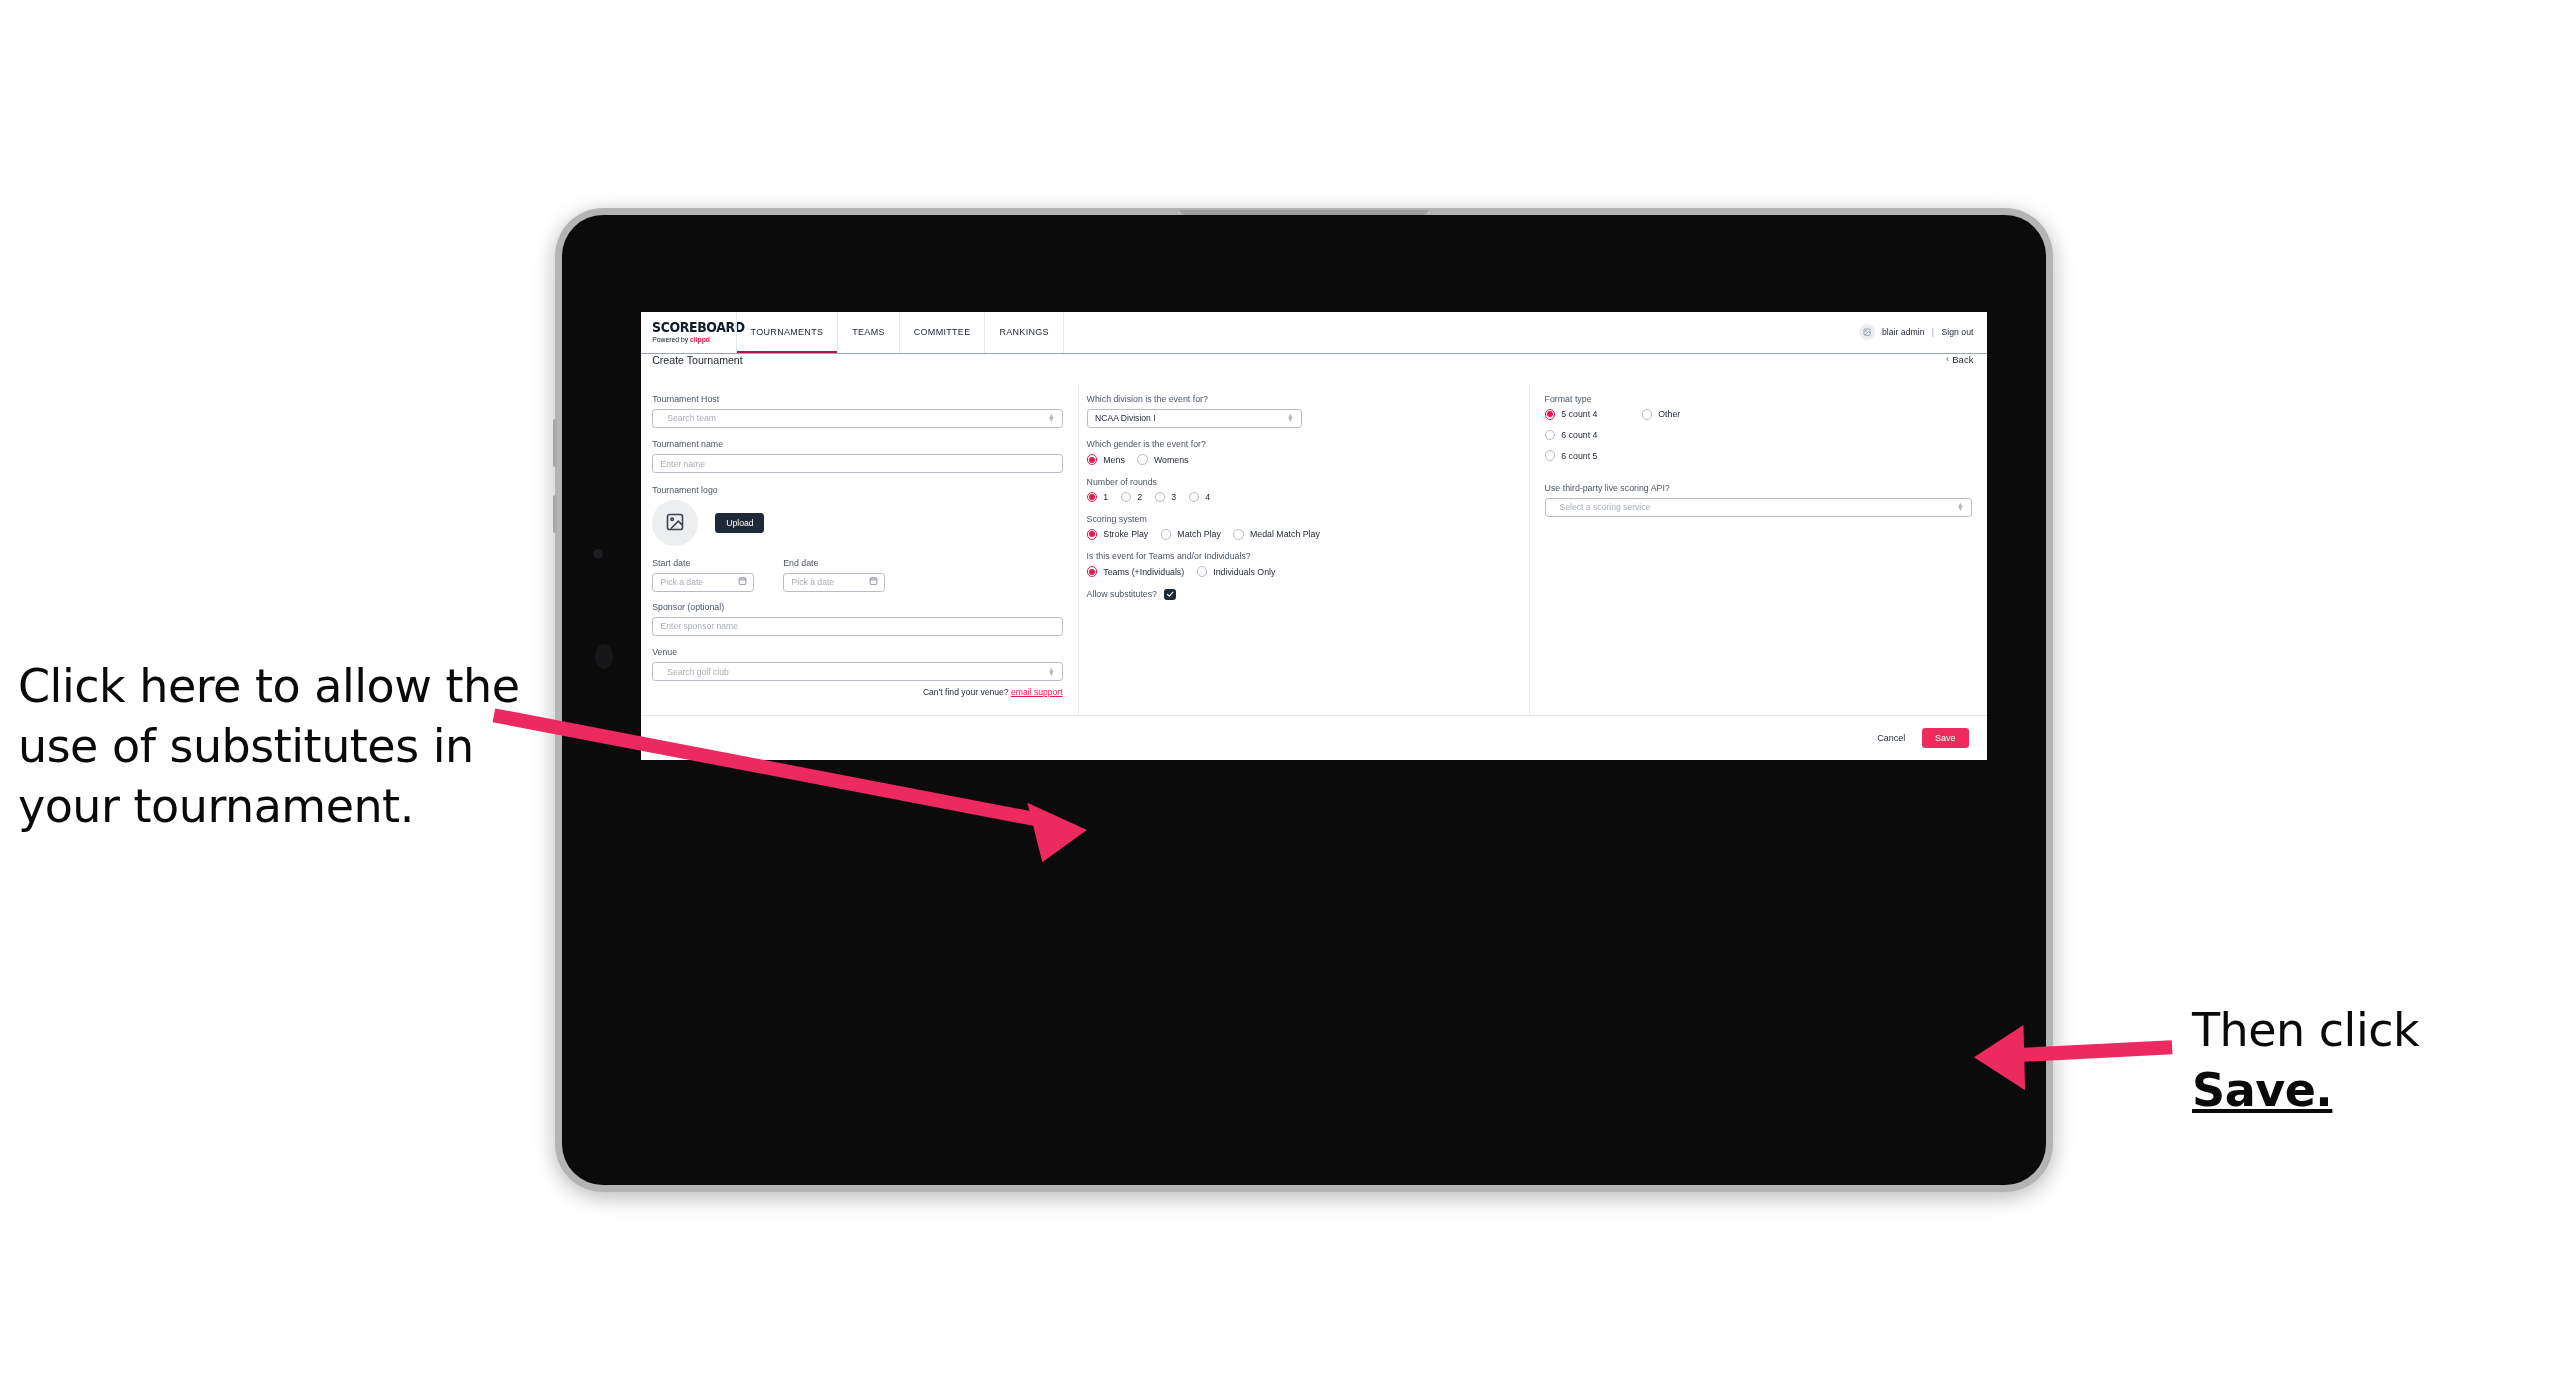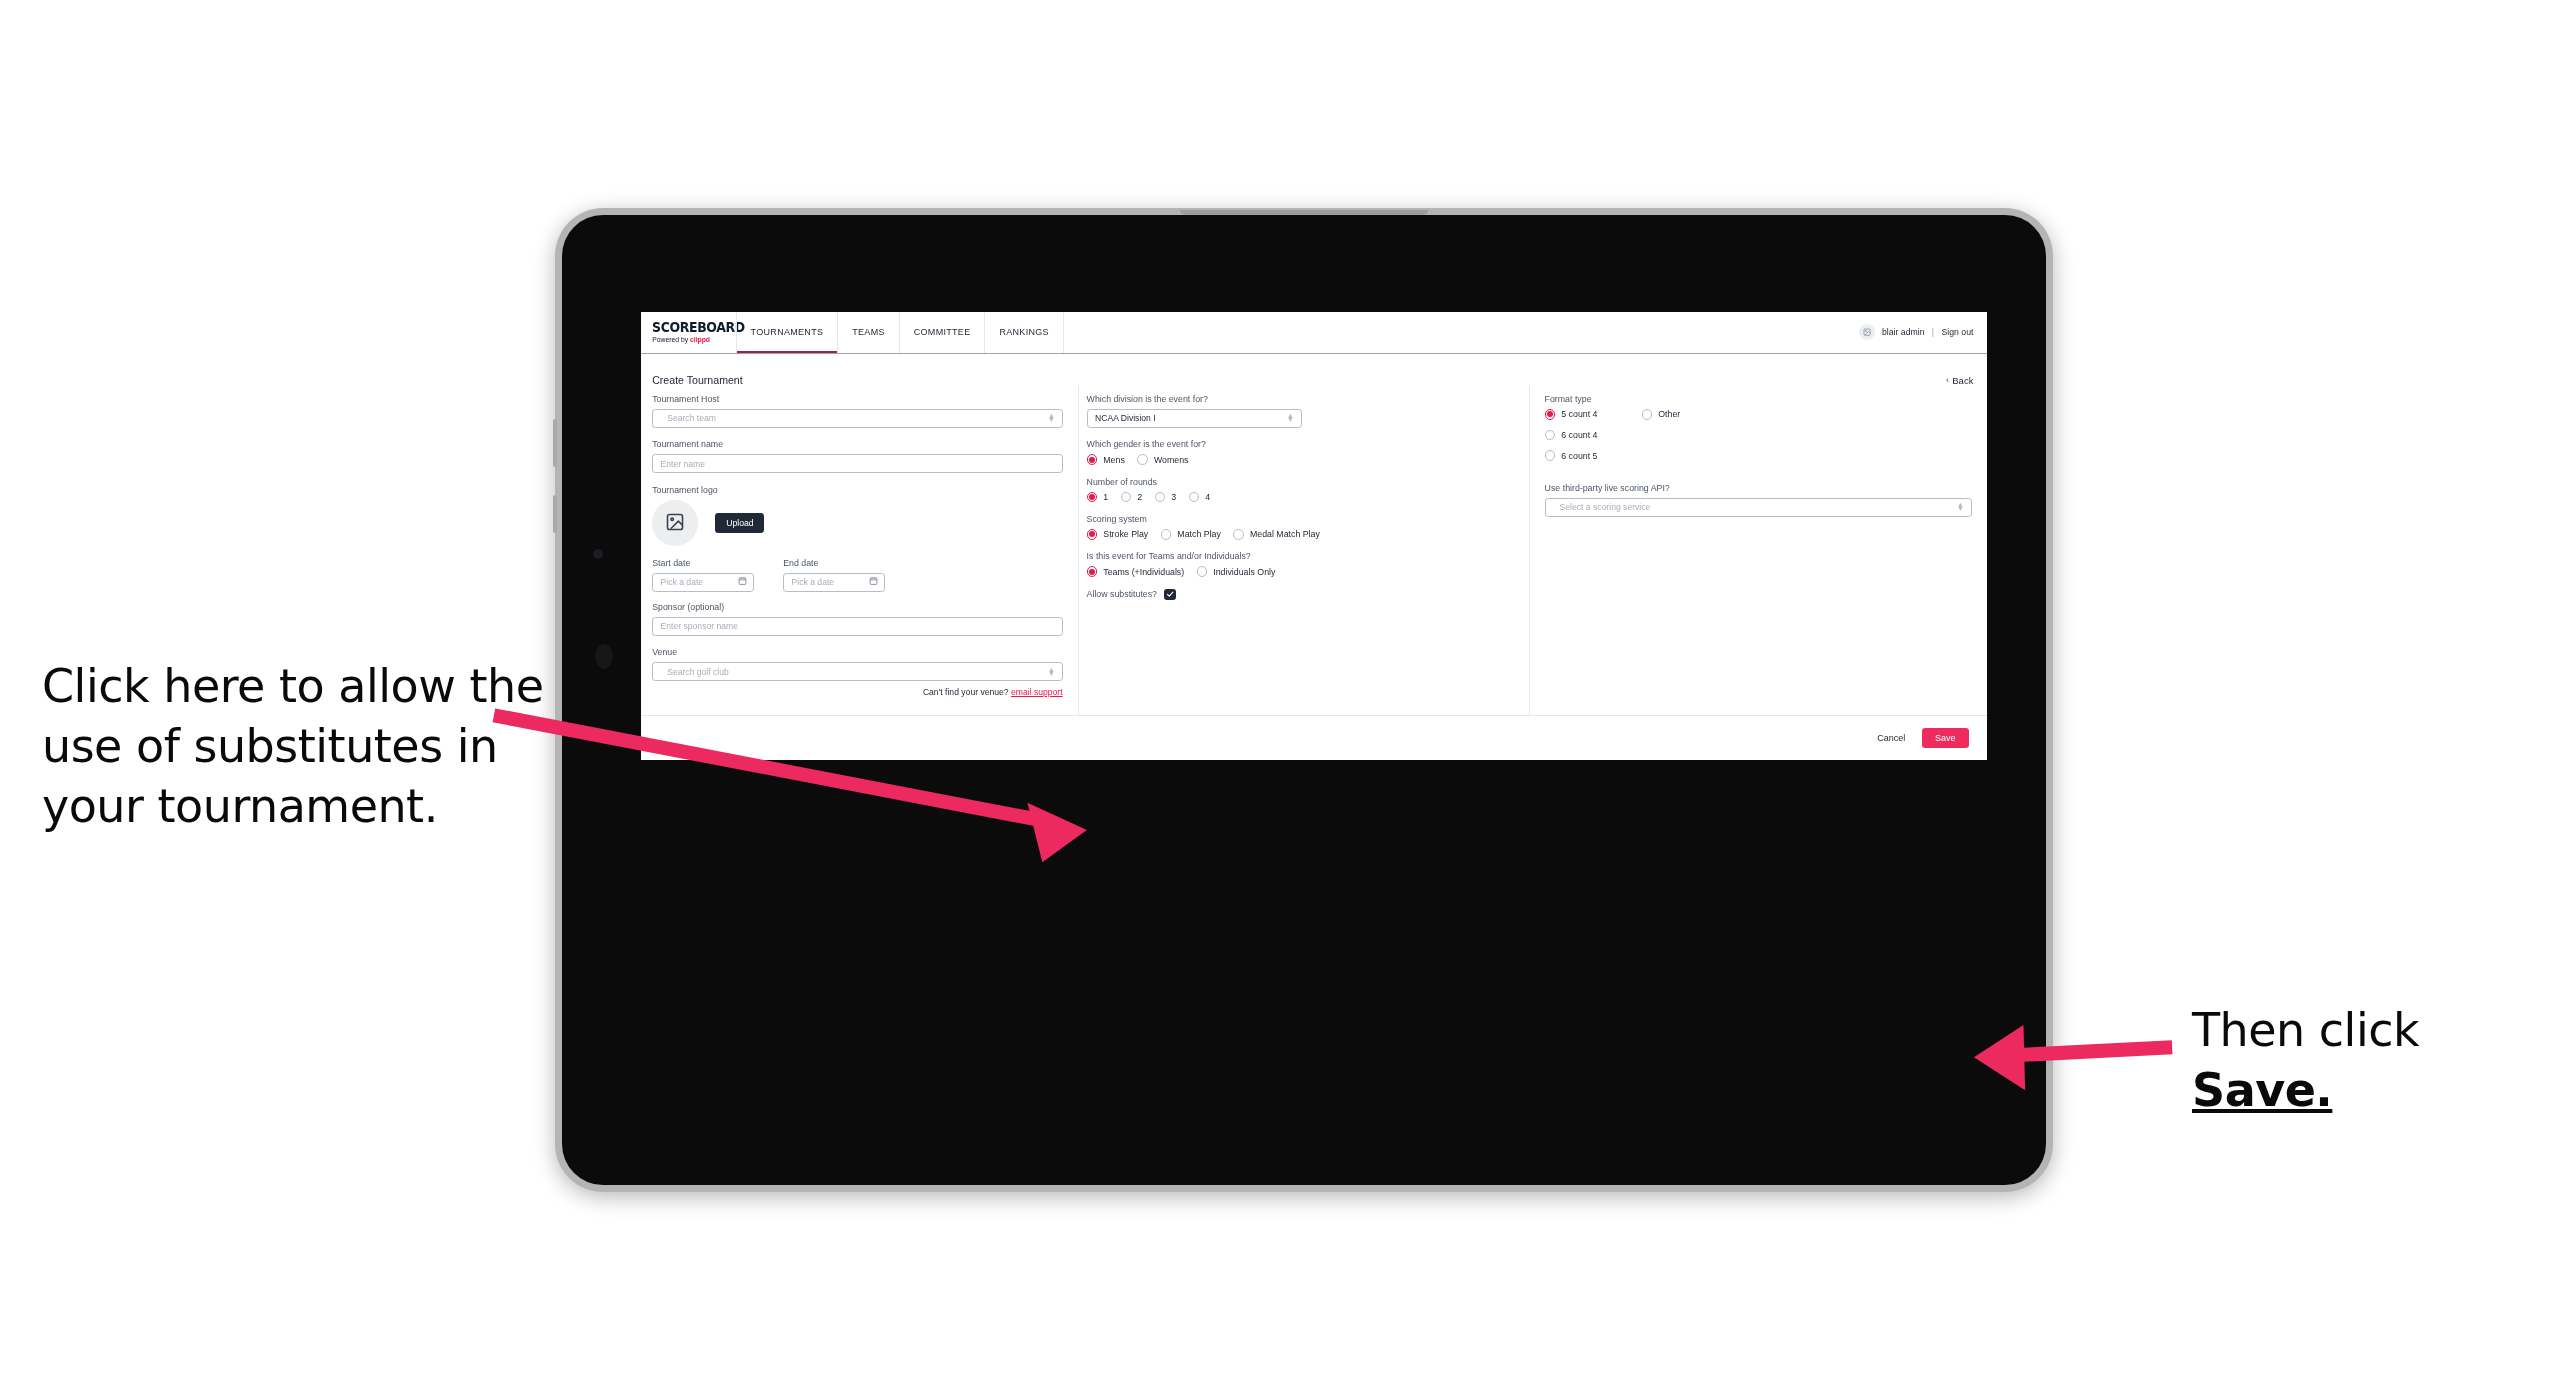--- a/index.html
+++ b/index.html
@@ -177,21 +177,21 @@
     font-size: 8.7px;
     color: #1d2430;
   }
   #nav-sep { color: #9aa1ac; }
   #sign-out-link { cursor: pointer; }
 
   
   #page-title-row {
     height: 32px;
     display: flex;
-    align-items: flex-end;
+    align-items: flex-start;
     padding: 0 13.2px 0 11.6px;
   }
   #page-title {
     font-size: 10.6px;
     color: #1d2430;
   }
   #back-link {
     margin-left: auto;
     font-size: 9.5px;
     color: #1d2430;
@@ -390,21 +390,20 @@
   #annotation-left {
     position: absolute;
     left: 18px;
     top: 657px;
     width: 545px;
     font-family: "DejaVu Sans", sans-serif;
     font-size: 46px;
     line-height: 1.30;
     color: #0a0a0a;
     letter-spacing: -0.5px;
-    margin-left: 24px;
   }
   #annotation-right {
     position: absolute;
     left: 2192px;
     top: 1001px;
     width: 355px;
     font-family: "DejaVu Sans", sans-serif;
     font-size: 46px;
     line-height: 1.30;
     color: #0a0a0a;

